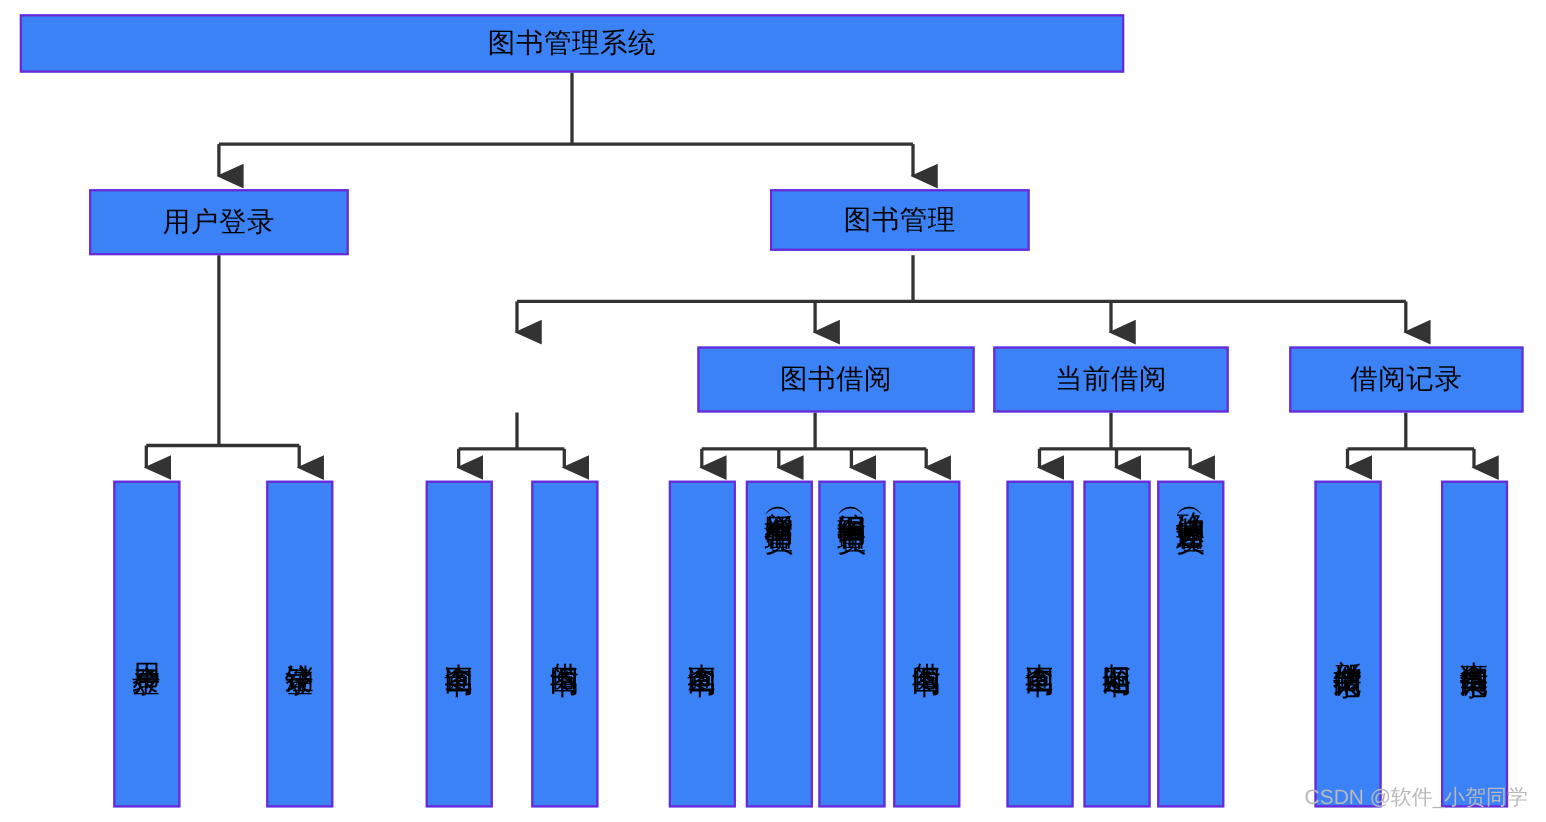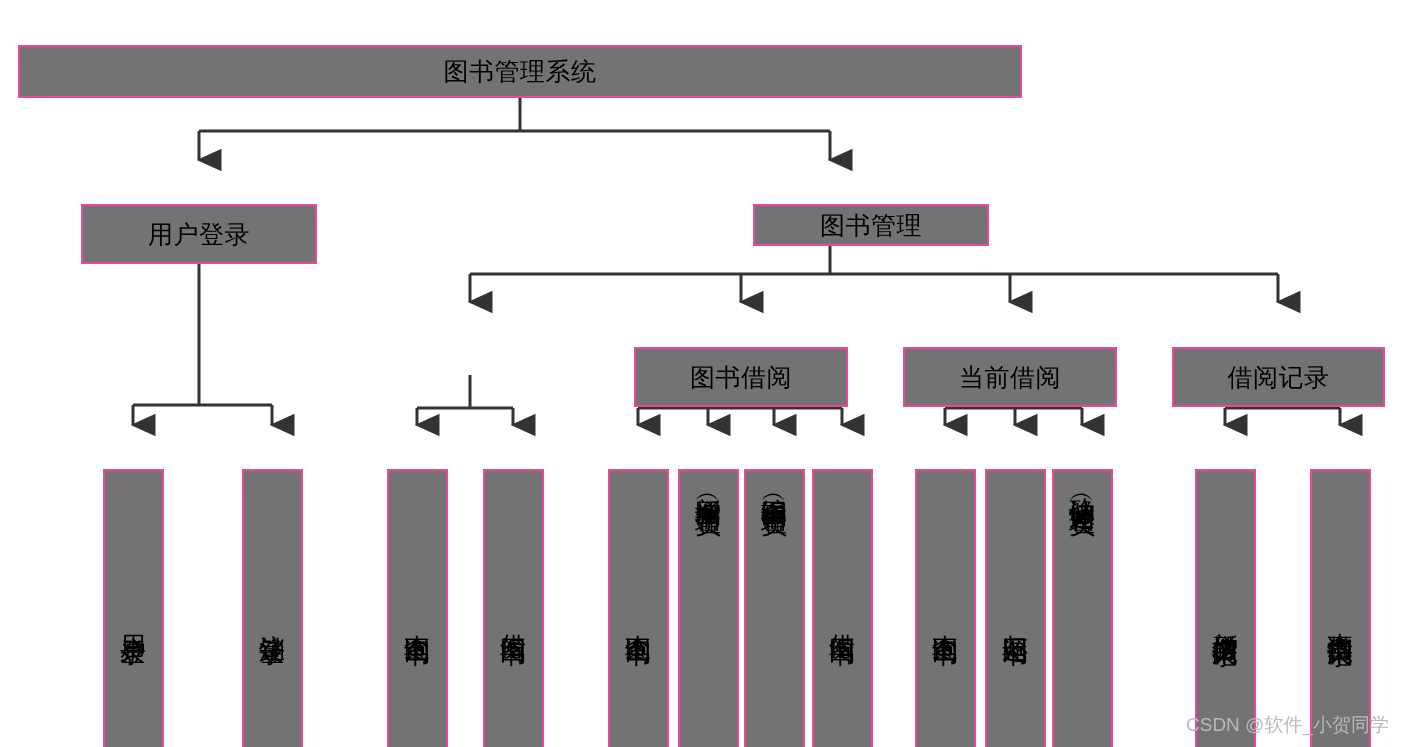--- a/index.html
+++ b/index.html
@@ -22,28 +22,27 @@
     position: absolute;
     left: 0;
     top: 0;
     width: 1405px;
     height: 747px;
     pointer-events: none;
   }
   .node {
     position: absolute;
     box-sizing: border-box;
-    background: #737373;
-    border: 2px solid #ec4899;
+    background: #3b82f6;
+    border: 2px solid #6d28d9;
     display: flex;
     align-items: center;
     justify-content: center;
     color: #000000;
     z-index: 2;
-    margin-top: 32px;
   }
   .node .label {
     display: block;
     line-height: 1.05;
     letter-spacing: 0.5px;
   }
   
   .node.horiz .label {
     font-size: 25px;
     white-space: nowrap;
@@ -134,25 +133,25 @@
     </g>
   </svg>
 
   <div class="node horiz root" style="left:18px; top:13px; width:1004px; height:53px;">
     <span class="label">图书管理系统</span>
   </div>
 
   <div class="node horiz" style="left:81px; top:172px; width:236px; height:60px;">
     <span class="label">用户登录</span>
   </div>
-  <div class="node horiz" style="left:753px; top:172px; width:236px; height:42px;">
+  <div class="node horiz" style="left:700px; top:172px; width:236px; height:56px;">
     <span class="label">图书管理</span>
   </div>
 
-  <div class="node horiz" style="left:634px; top:315px; width:214px; height:60px;">
+  <div class="node horiz" style="left:634px; top:315px; width:252px; height:60px;">
     <span class="label">图书借阅</span>
   </div>
   <div class="node horiz" style="left:903px; top:315px; width:214px; height:60px;">
     <span class="label">当前借阅</span>
   </div>
   <div class="node horiz" style="left:1172px; top:315px; width:213px; height:60px;text-align:center;">
     <span class="label">借阅记录</span>
   </div>
 
   <div class="node vert" style="left:103px; top:437px; width:61px; height:297px;">

